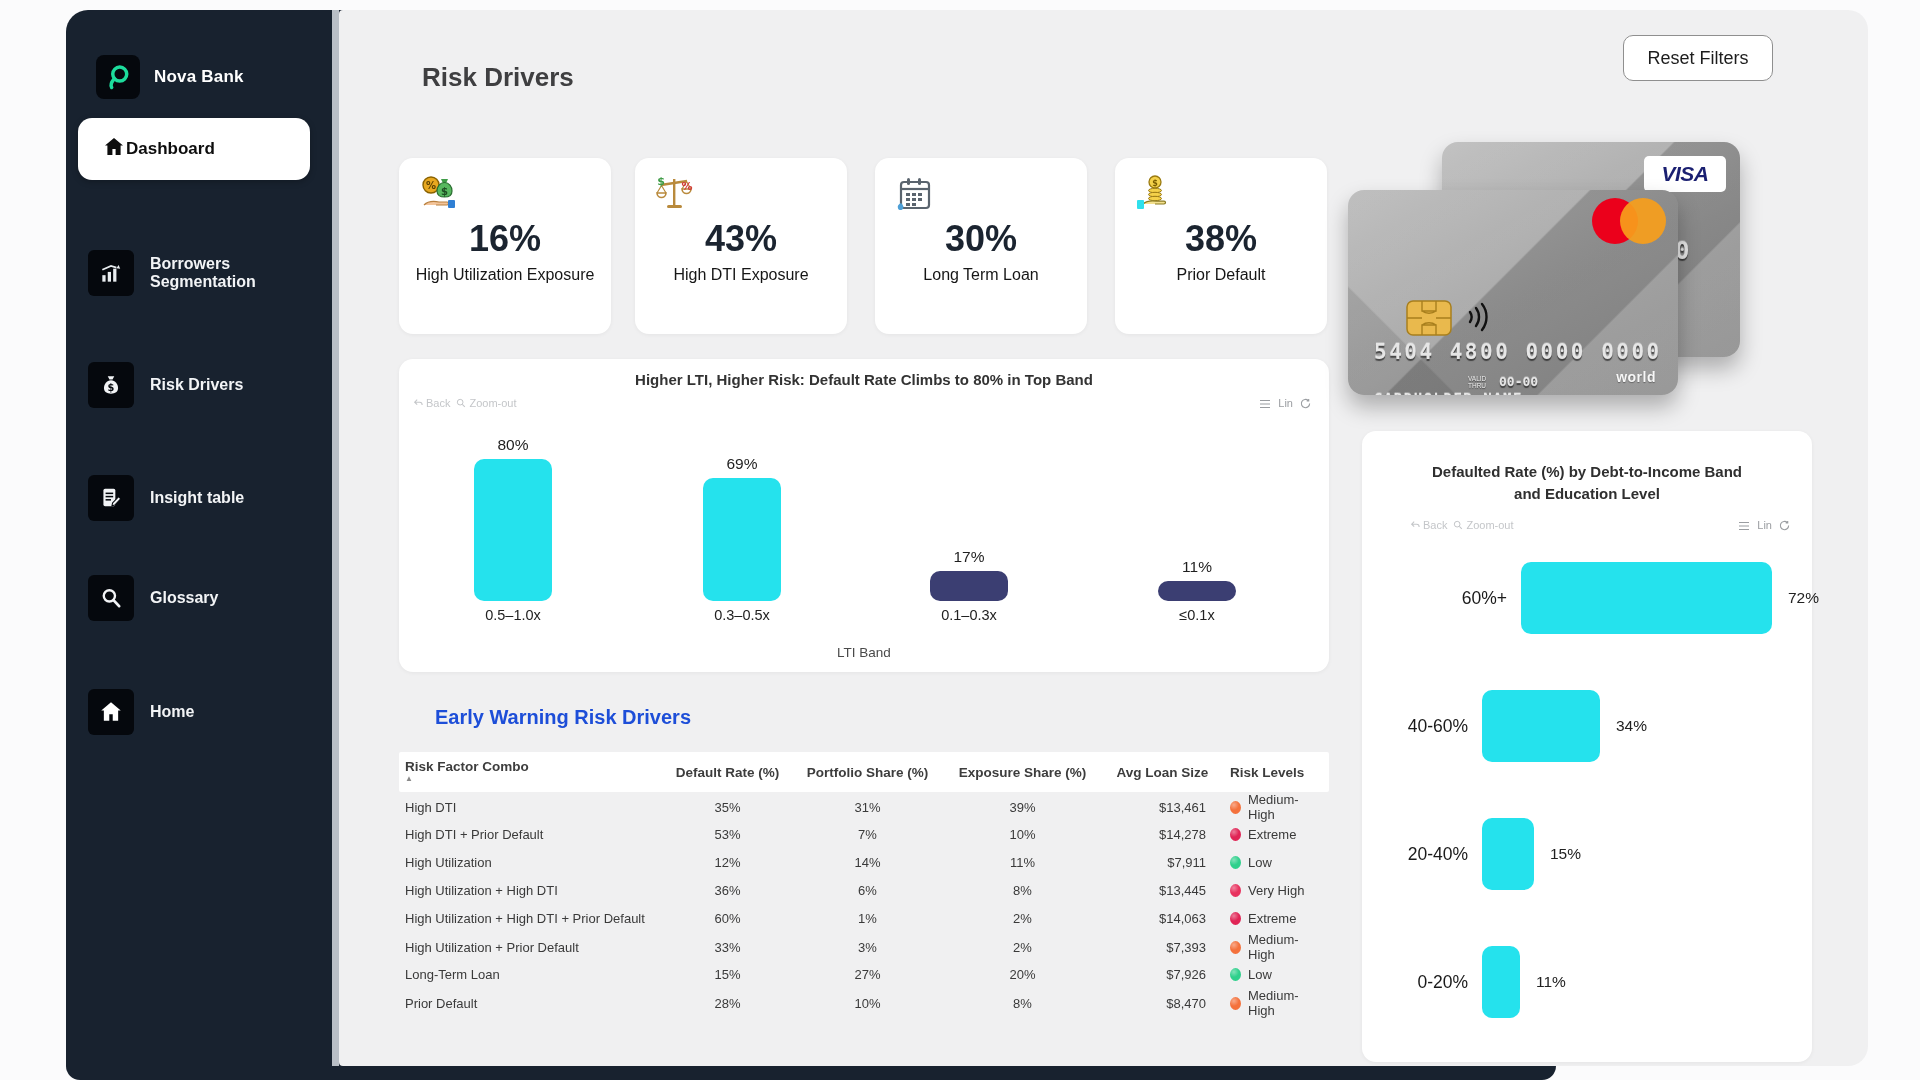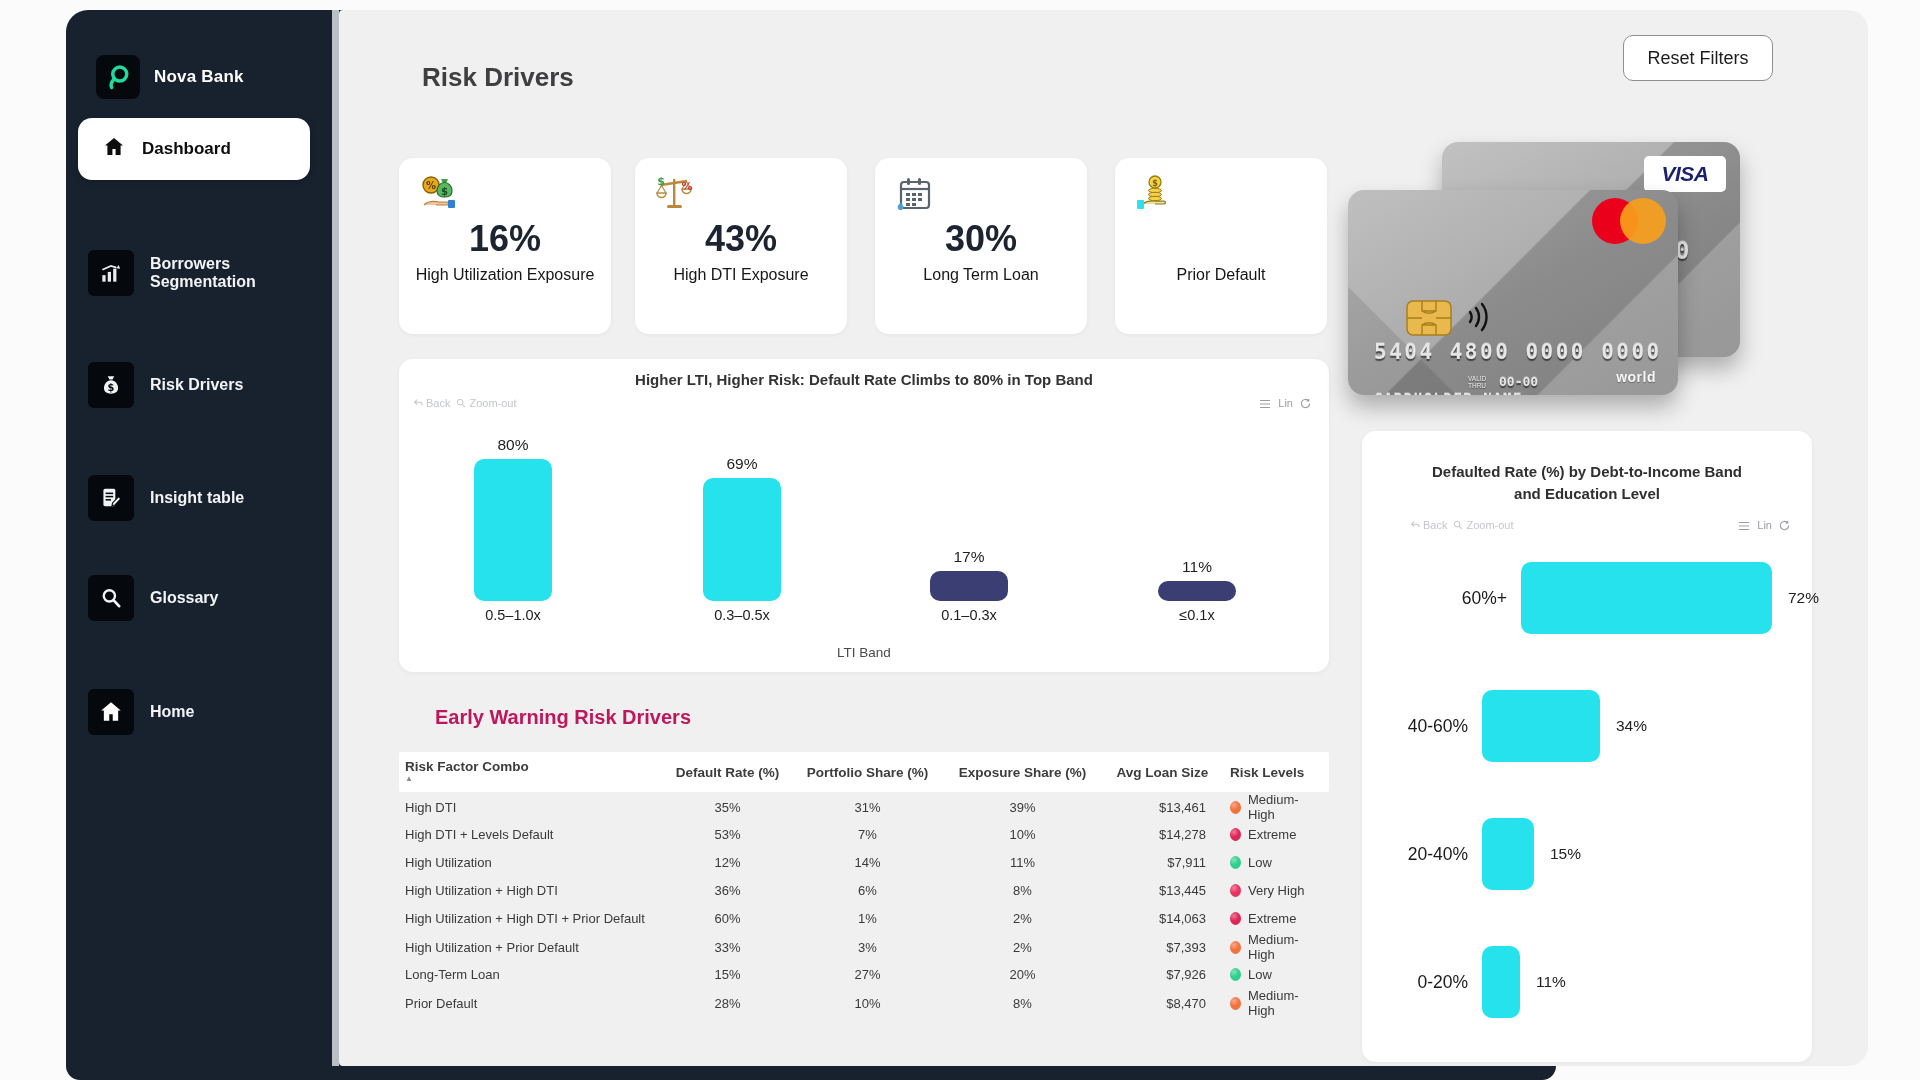--- a/index.html
+++ b/index.html
@@ -5,21 +5,21 @@
   * { margin:0; padding:0; box-sizing:border-box; }
   html,body { width:1920px; height:1080px; background:#fbfbfc; font-family:"Liberation Sans","DejaVu Sans",sans-serif; overflow:hidden; }
   .stage { position:relative; width:1920px; height:1080px; }
 
   
   .frame { position:absolute; left:66px; top:10px; width:1490px; height:1070px; background:#18222F; border-radius:22px 22px 14px 14px; }
   .sidebar { position:absolute; left:66px; top:10px; width:266px; height:1070px; }
   .brand { position:absolute; left:30px; top:45px; display:flex; align-items:center; gap:14px; }
   .logo-box { width:44px; height:44px; background:#05080d; border-radius:8px; display:flex; align-items:center; justify-content:center; }
   .brand-name { color:#fff; font-size:17px; font-weight:bold; letter-spacing:.2px; }
-  .nav-active { position:absolute; left:12px; top:108px; width:232px; height:62px; background:#fff; border-radius:14px; display:flex; align-items:center; gap:16px; padding-left:24px; box-shadow:0 2px 6px rgba(0,0,0,.25); cursor:pointer; }
+  .nav-active { position:absolute; left:12px; top:108px; width:232px; height:62px; background:#fff; border-radius:14px; display:flex; align-items:center; padding-left:24px; box-shadow:0 2px 6px rgba(0,0,0,.25); cursor:pointer; }
   .nav-active .lbl { font-size:17px; font-weight:bold; color:#0d0d0d; }
   .nav-item { position:absolute; left:22px; display:flex; align-items:center; gap:16px; cursor:pointer; }
   .icon-box { width:46px; height:46px; background:#05080d; border-radius:6px; display:flex; align-items:center; justify-content:center; flex:none; }
   .nav-item .lbl { font-size:16px; font-weight:bold; color:#f2f4f6; }
 
   .gutter { position:absolute; left:332px; top:10px; width:7px; height:1056px; background:#b9bfc6; }
 
   
   .panel { position:absolute; left:339px; top:10px; width:1529px; height:1056px; background:#f0f0f1; border-radius:4px 20px 20px 4px; }
   .page-title { position:absolute; left:83px; top:52px; font-size:26px; font-weight:600; color:#3f3f41; }
@@ -40,21 +40,21 @@
 
   
   .vplot { position:absolute; left:0; top:0; width:930px; height:242px; }
   .vcol { position:absolute; bottom:0; width:78px; display:flex; flex-direction:column; justify-content:flex-end; align-items:center; }
   .vval { font-size:15.5px; color:#1f1f1f; margin-bottom:5px; }
   .vbar { width:78px; border-radius:10px; cursor:pointer; }
   .vcat { position:absolute; top:248px; width:78px; text-align:center; font-size:14.5px; color:#222; }
   .xaxis { position:absolute; left:0; top:286px; width:100%; text-align:center; font-size:13.5px; color:#4a4a4a; }
 
   
-  .tbl-title { position:absolute; left:96px; top:696px; font-size:20px; font-weight:bold; color:#be185d; }
+  .tbl-title { position:absolute; left:96px; top:696px; font-size:20px; font-weight:bold; color:#1d4ed8; }
   .tgrid { display:grid; grid-template-columns:255px 135px 145px 165px 115px 1fr; align-items:center; }
   .thead { position:absolute; left:60px; top:742px; width:930px; height:40px; background:#fff; padding:0 6px; font-size:13.5px; font-weight:600; color:#3d3d3d; border-radius:2px; }
   .thead .c1 { line-height:1.1; }
   .sort { display:block; font-size:8px; color:#8a8a8a; }
   .trow { position:absolute; left:60px; width:930px; height:28px; padding:0 6px; font-size:13px; color:#3a3a3a; cursor:pointer; }
   .tc { text-align:center; }
   .tr-r { text-align:right; padding-right:14px; }
   .risk { display:flex; align-items:center; gap:7px; padding-left:10px; }
   .dot { width:11px; height:13px; border-radius:50%; flex:none; }
 
@@ -243,20 +243,21 @@
         <svg width="42" height="42" viewBox="0 0 42 42">
             <circle cx="22" cy="9" r="6" fill="#f4d14a" stroke="#9a7a10" stroke-width="1.3"></circle>
             <text x="22" y="12.5" text-anchor="middle" font-size="8" font-weight="bold" fill="#7a5d00" font-family="DejaVu Sans, sans-serif">$</text>
             <ellipse cx="22" cy="17.5" rx="6.5" ry="2.2" fill="#f4d14a" stroke="#9a7a10" stroke-width="1"></ellipse>
             <ellipse cx="22" cy="21.5" rx="6.5" ry="2.2" fill="#f4d14a" stroke="#9a7a10" stroke-width="1"></ellipse>
             <ellipse cx="22" cy="25.5" rx="6.5" ry="2.2" fill="#f4d14a" stroke="#9a7a10" stroke-width="1"></ellipse>
             <path d="M10 31c4-3.6 9-3.6 14-2.8h7c2 0 2 2.8 0 2.8h-9" fill="#f3e08e" stroke="#8a7a20" stroke-width="1.2"></path>
             <rect x="4" y="27" width="7" height="9" rx="1" fill="#2fe0ec"></rect>
           </svg>
       </span>
+      <div class="val">38%</div>
       <div class="cap">Prior Default</div>
     </div>
 
     <section class="card" style="left:60px; top:349px; width:930px; height:313px;">
       <div class="c-title">Higher LTI, Higher Risk: Default Rate Climbs to 80% in Top Band</div>
       <div class="tb-left" style="left:14px; top:38px;">
         <span class="tb-item">
           <svg width="10" height="10" viewBox="0 0 12 12">
               <path d="M5 2 2 5l3 3M2 5h6c2 0 3 1.5 3 3.5" stroke="#c4c6c9" stroke-width="1.3" fill="none"></path>
             </svg>
@@ -320,21 +321,21 @@
         <div class="tc">35%</div>
         <div class="tc">31%</div>
         <div class="tc">39%</div>
         <div class="tr-r">$13,461</div>
         <div class="risk">
           <span class="dot" style="background: radial-gradient(circle at 35% 30%, rgba(255, 255, 255, 0.4), transparent 45%), rgb(244, 113, 60);"></span>
           <span>Medium-High</span>
         </div>
     </div>
     <div class="trow tgrid" style="top:810px;">
-      <div>High DTI + Levels Default</div>
+      <div>High DTI + Prior Default</div>
         <div class="tc">53%</div>
         <div class="tc">7%</div>
         <div class="tc">10%</div>
         <div class="tr-r">$14,278</div>
         <div class="risk">
           <span class="dot" style="background: radial-gradient(circle at 35% 30%, rgba(255, 255, 255, 0.4), transparent 45%), rgb(224, 36, 85);"></span>
           <span>Extreme</span>
         </div>
     </div>
     <div class="trow tgrid" style="top:838px;">

